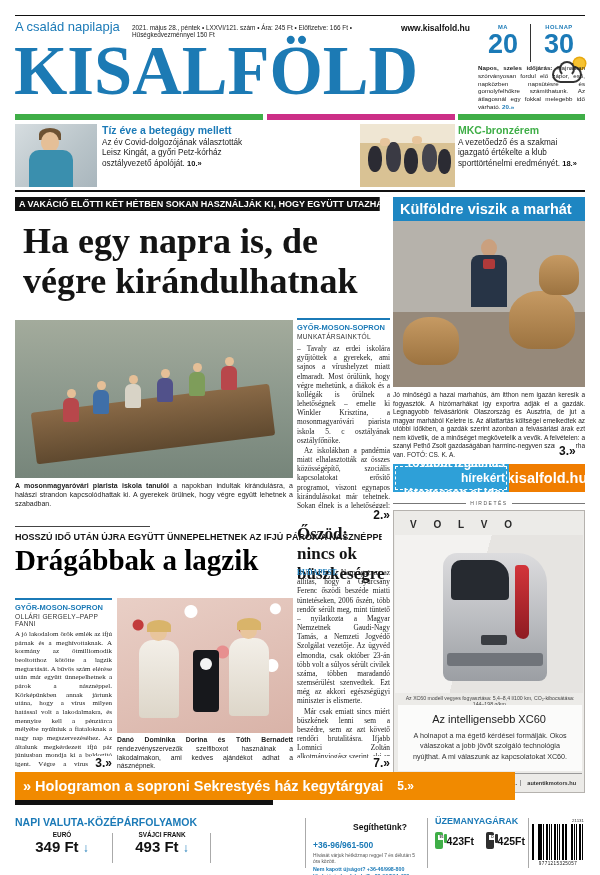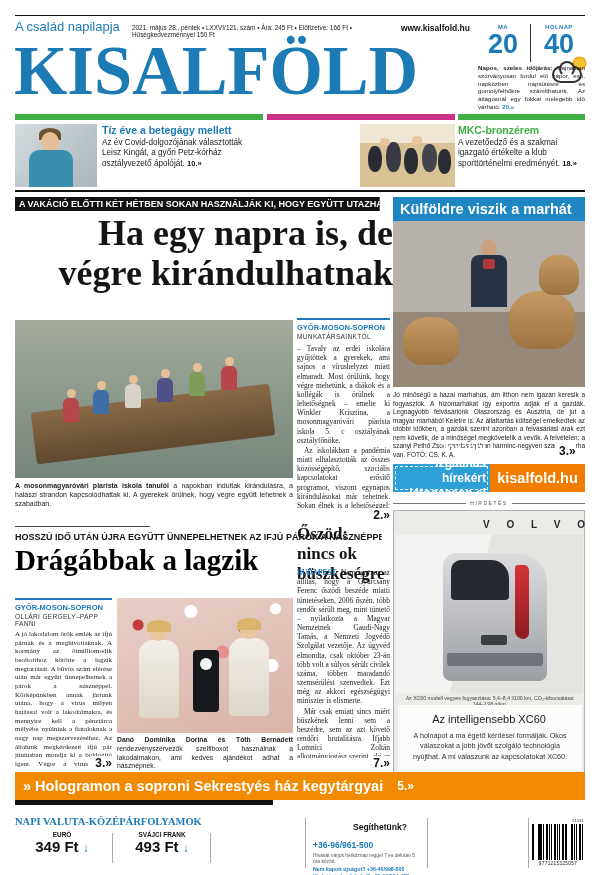--- a/index.html
+++ b/index.html
@@ -57,29 +57,29 @@
   .caption .lead{font-weight:bold;}
 
   
   .bluebar{top:197px;left:393px;width:192px;height:24px;background:#1e86c2;color:#fff;
            font-size:14.5px;font-weight:bold;line-height:24px;padding-left:7px;box-sizing:border-box;}
   .cattle-cap{top:391px;left:393px;width:192px;height:66px;overflow:hidden;font-size:6.5px;line-height:1.32;color:#222;text-align:justify;}
   .promo{top:464px;left:393px;width:192px;height:28px;display:flex;}
   .promo-blue{flex:1;background:#2ea0d8;position:relative;display:flex;align-items:center;justify-content:center;}
   .promo-blue .dash{position:absolute;inset:2px;border:1px dashed #fff;}
   .promo-blue span{position:relative;color:#fff;font-weight:bold;font-size:12px;text-align:right;line-height:1.25;padding:0 4px;}
-  .promo-orange{width:95px;background:#f07d00;color:#fff;font-weight:bold;font-size:14.5px;
+  .promo-orange{width:76px;background:#f07d00;color:#fff;font-weight:bold;font-size:14.5px;
                 display:flex;align-items:center;justify-content:center;}
   .adlabel{top:500px;left:393px;width:192px;display:flex;align-items:center;gap:4px;}
   .adlabel .line{flex:1;border-top:1px solid #777;}
   .adlabel span{font-size:5px;letter-spacing:1.5px;color:#555;}
 
   
   .volvo{top:510px;left:393px;width:192px;height:283px;border:1px solid #b5b2ae;background:#ecebe8;box-sizing:border-box;}
-  .volvo-brand{top:8px;left:8px;width:100%;text-align:right;font-size:10px;font-weight:bold;letter-spacing:7px;color:#2a2a2a;}
+  .volvo-brand{top:8px;left:16px;width:100%;text-align:left;font-size:10px;font-weight:bold;letter-spacing:7px;color:#2a2a2a;}
   .carzone{top:24px;left:1px;width:188px;height:158px;background:linear-gradient(105deg,#f3f2f0 0 42%,#e6e4e1 42% 100%);overflow:hidden;}
   .car-body{position:absolute;left:48px;top:18px;width:104px;height:128px;
             background:linear-gradient(180deg,#dcdcde 0%,#b9bbbf 55%,#9b9ea3 100%);
             border-radius:14px 30px 8px 8px;}
   .car-window{position:absolute;left:56px;top:25px;width:58px;height:40px;background:#262a30;border-radius:10px 18px 4px 4px;}
   .car-light{position:absolute;left:120px;top:30px;width:14px;height:74px;
              background:linear-gradient(180deg,#d3343a,#8e1b22);border-radius:10px 16px 18px 26px;}
   .car-bumper{position:absolute;left:52px;top:118px;width:96px;height:13px;background:#70747a;border-radius:3px;}
   .car-plate{position:absolute;left:86px;top:100px;width:26px;height:10px;background:#3a3d42;border-radius:2px;}
   .volvo-disc{top:184px;left:6px;width:180px;text-align:center;font-size:5.2px;color:#444;}
@@ -93,27 +93,27 @@
   
   .short-rule{top:526px;left:15px;width:135px;border-top:1.5px solid #444;}
   .kicker2{top:532px;left:15px;width:378px;font-size:9.3px;font-weight:bold;color:#141414;
            transform:scaleX(0.97);transform-origin:left;white-space:nowrap;overflow:hidden;}
   .headline2{top:544px;left:15px;width:378px;font-size:29px;font-weight:bold;color:#000000;}
 
   .oszod-h{top:524px;left:297px;width:93px;font-size:17px;line-height:1.18;font-weight:bold;color:#141414;}
   .lead-city{font-weight:bold;color:#1b7ab7;}
 
   
-  .oband{top:772px;left:15px;width:570px;height:28px;background:#f18a00;color:#fff;display:flex;align-items:center;}
+  .oband{top:772px;left:15px;width:500px;height:28px;background:#f18a00;color:#fff;display:flex;align-items:center;}
   .oband .txt{font-size:14.5px;font-weight:bold;padding-left:8px;}
   .oband .pg{font-size:12px;font-weight:bold;margin-left:14px;}
   .black-bar{top:800px;left:15px;width:258px;height:5px;background:#111;}
 
   
-  .cur-title{top:816px;left:15px;font-size:10.5px;font-weight:bold;color:#1b7ab7;font-family:Liberation Serif, serif;}
+  .cur-title{top:816px;left:15px;font-size:10.5px;font-weight:bold;color:#1b7ab7;}
   .cur-col{top:831px;width:94px;text-align:center;}
   .cur-name{font-size:6.4px;font-weight:bold;color:#111;}
   .cur-val{font-size:15px;font-weight:bold;color:#111;line-height:1.2;}
   .cur-arrow{color:#1b7ab7;font-weight:bold;font-size:12px;}
   .vdiv{border-left:1px solid #aaa;}
   .help-title{font-size:8.5px;font-weight:bold;color:#111;margin-left:40px;}
   .help-phone{font-size:8.5px;font-weight:bold;color:#1b7ab7;}
   .help-note{font-size:4.9px;color:#555;line-height:1.3;margin-top:1px;}
   .help-link{font-size:5.3px;font-weight:bold;color:#1b7ab7;line-height:1.35;}
   .fuel-title{font-size:9px;font-weight:bold;color:#1b7ab7;}
@@ -170,21 +170,21 @@
 
   <div class="abs top-rule"></div>
   <div class="abs tagline">A család napilapja</div>
   <div class="abs dateline">2021. május 28., péntek • LXXVI/121. szám • Ára: 245 Ft • Előfizetve: 166 Ft • Hűségkedvezménnyel 150 Ft</div>
   <div class="abs website">www.kisalfold.hu</div>
   <div class="abs masthead serif">KISALFÖLD</div>
 
   <div class="abs wx-label" style="top:24px;left:479px;width:48px;">MA</div>
   <div class="abs wx-label" style="top:24px;left:535px;width:48px;">HOLNAP</div>
   <div class="abs wx-temp" style="top:31px;left:479px;width:48px;">20</div>
-  <div class="abs wx-temp" style="top:31px;left:535px;width:48px;">40</div>
+  <div class="abs wx-temp" style="top:31px;left:535px;width:48px;">30</div>
   <div class="abs wx-div"></div>
   <div class="abs wx-icon">
     <div class="sun"></div>
       <div class="cloud"></div>
   </div>
   <div class="abs wx-text">
     <span class="b">Napos, szeles időjárás:</span><span> Hajnalban szórványosan fordul elő zápor, eső, napközben napsütésre és gomolyfelhőkre számíthatunk. Az átlagosnál egy fokkal melegebb idő várható. </span><span class="b blue">20.»</span>
   </div>
 
   <div class="abs bar g1"></div>
@@ -212,21 +212,21 @@
   </div>
 
   <div class="abs" style="top:124px;left:458px;width:127px;">
     <div class="teaser-title" style="color:#3fae47;">MKC-bronzérem</div>
     <div class="teaser-text"><span>A vezetőedző és a szakmai igazgató értékelte a klub sporttörténelmi eredményét. </span><span class="teaser-page">18.»</span></div>
   </div>
 
   <div class="abs mid-rule"></div>
 
   <div class="abs kicker1">A VAKÁCIÓ ELŐTTI KÉT HÉTBEN SOKAN HASZNÁLJÁK KI, HOGY EGYÜTT UTAZHAT AZ OSZTÁLY</div>
-  <h1 class="abs headline1 serif" style="margin:0;text-align:right;">Ha egy napra is, de végre kirándulhatnak</h1>
+  <h1 class="abs headline1 serif" style="margin:8px;">Ha egy napra is, de végre kirándulhatnak</h1>
 
   <div class="abs photo ph-main" style="top:320px;left:15px;width:278px;height:158px;">
     <div class="dock"></div>
     <div class="kid" style="left:48px;top:78px;background:#b8474b;"></div>
     <div class="kid" style="left:78px;top:70px;background:#3f6fa8;"></div>
     <div class="kid" style="left:110px;top:64px;background:#d8d3c6;"></div>
     <div class="kid" style="left:142px;top:58px;background:#51518a;"></div>
     <div class="kid" style="left:174px;top:52px;background:#7e9d5a;"></div>
     <div class="kid" style="left:206px;top:46px;background:#b8474b;"></div>
   </div>
@@ -346,20 +346,33 @@
   <div class="abs vdiv" style="top:818px;left:305px;height:50px;"></div>
   <div class="abs" style="top:816px;left:313px;width:108px;">
     <span class="help-title">Segíthetünk?</span>
     <span class="help-phone">+36-96/961-500</span>
     <div class="help-note">Hívását várjuk hétköznap reggel 7 és délután 5 óra között.</div>
     <div class="help-link">Nem kapott újságot? +36-46/998-800</div>
     <div class="help-link">Hirdetést akar feladni? +36-96/504-422</div>
   </div>
 
   <div class="abs vdiv" style="top:818px;left:427px;height:50px;"></div>
+  <div class="abs" style="top:816px;left:435px;width:90px;">
+    <div class="fuel-title">ÜZEMANYAGÁRAK</div>
+    <div class="pumprow">
+      <div class="pump green">
+          <span class="screen">95</span>
+        </div>
+      <span class="fuel-price">423Ft</span>
+      <div class="pump dark" style="margin-left:8px;">
+          <span class="screen">D</span>
+        </div>
+      <span class="fuel-price">425Ft</span>
+    </div>
+  </div>
 
   <div class="abs vdiv" style="top:818px;left:528px;height:50px;"></div>
   <div class="abs barcode">
     <span class="bc-issue">21131</span>
     <div class="bc-bars"></div>
     <div class="bc-num">9771215325057</div>
   </div>
 
 </div>
 

